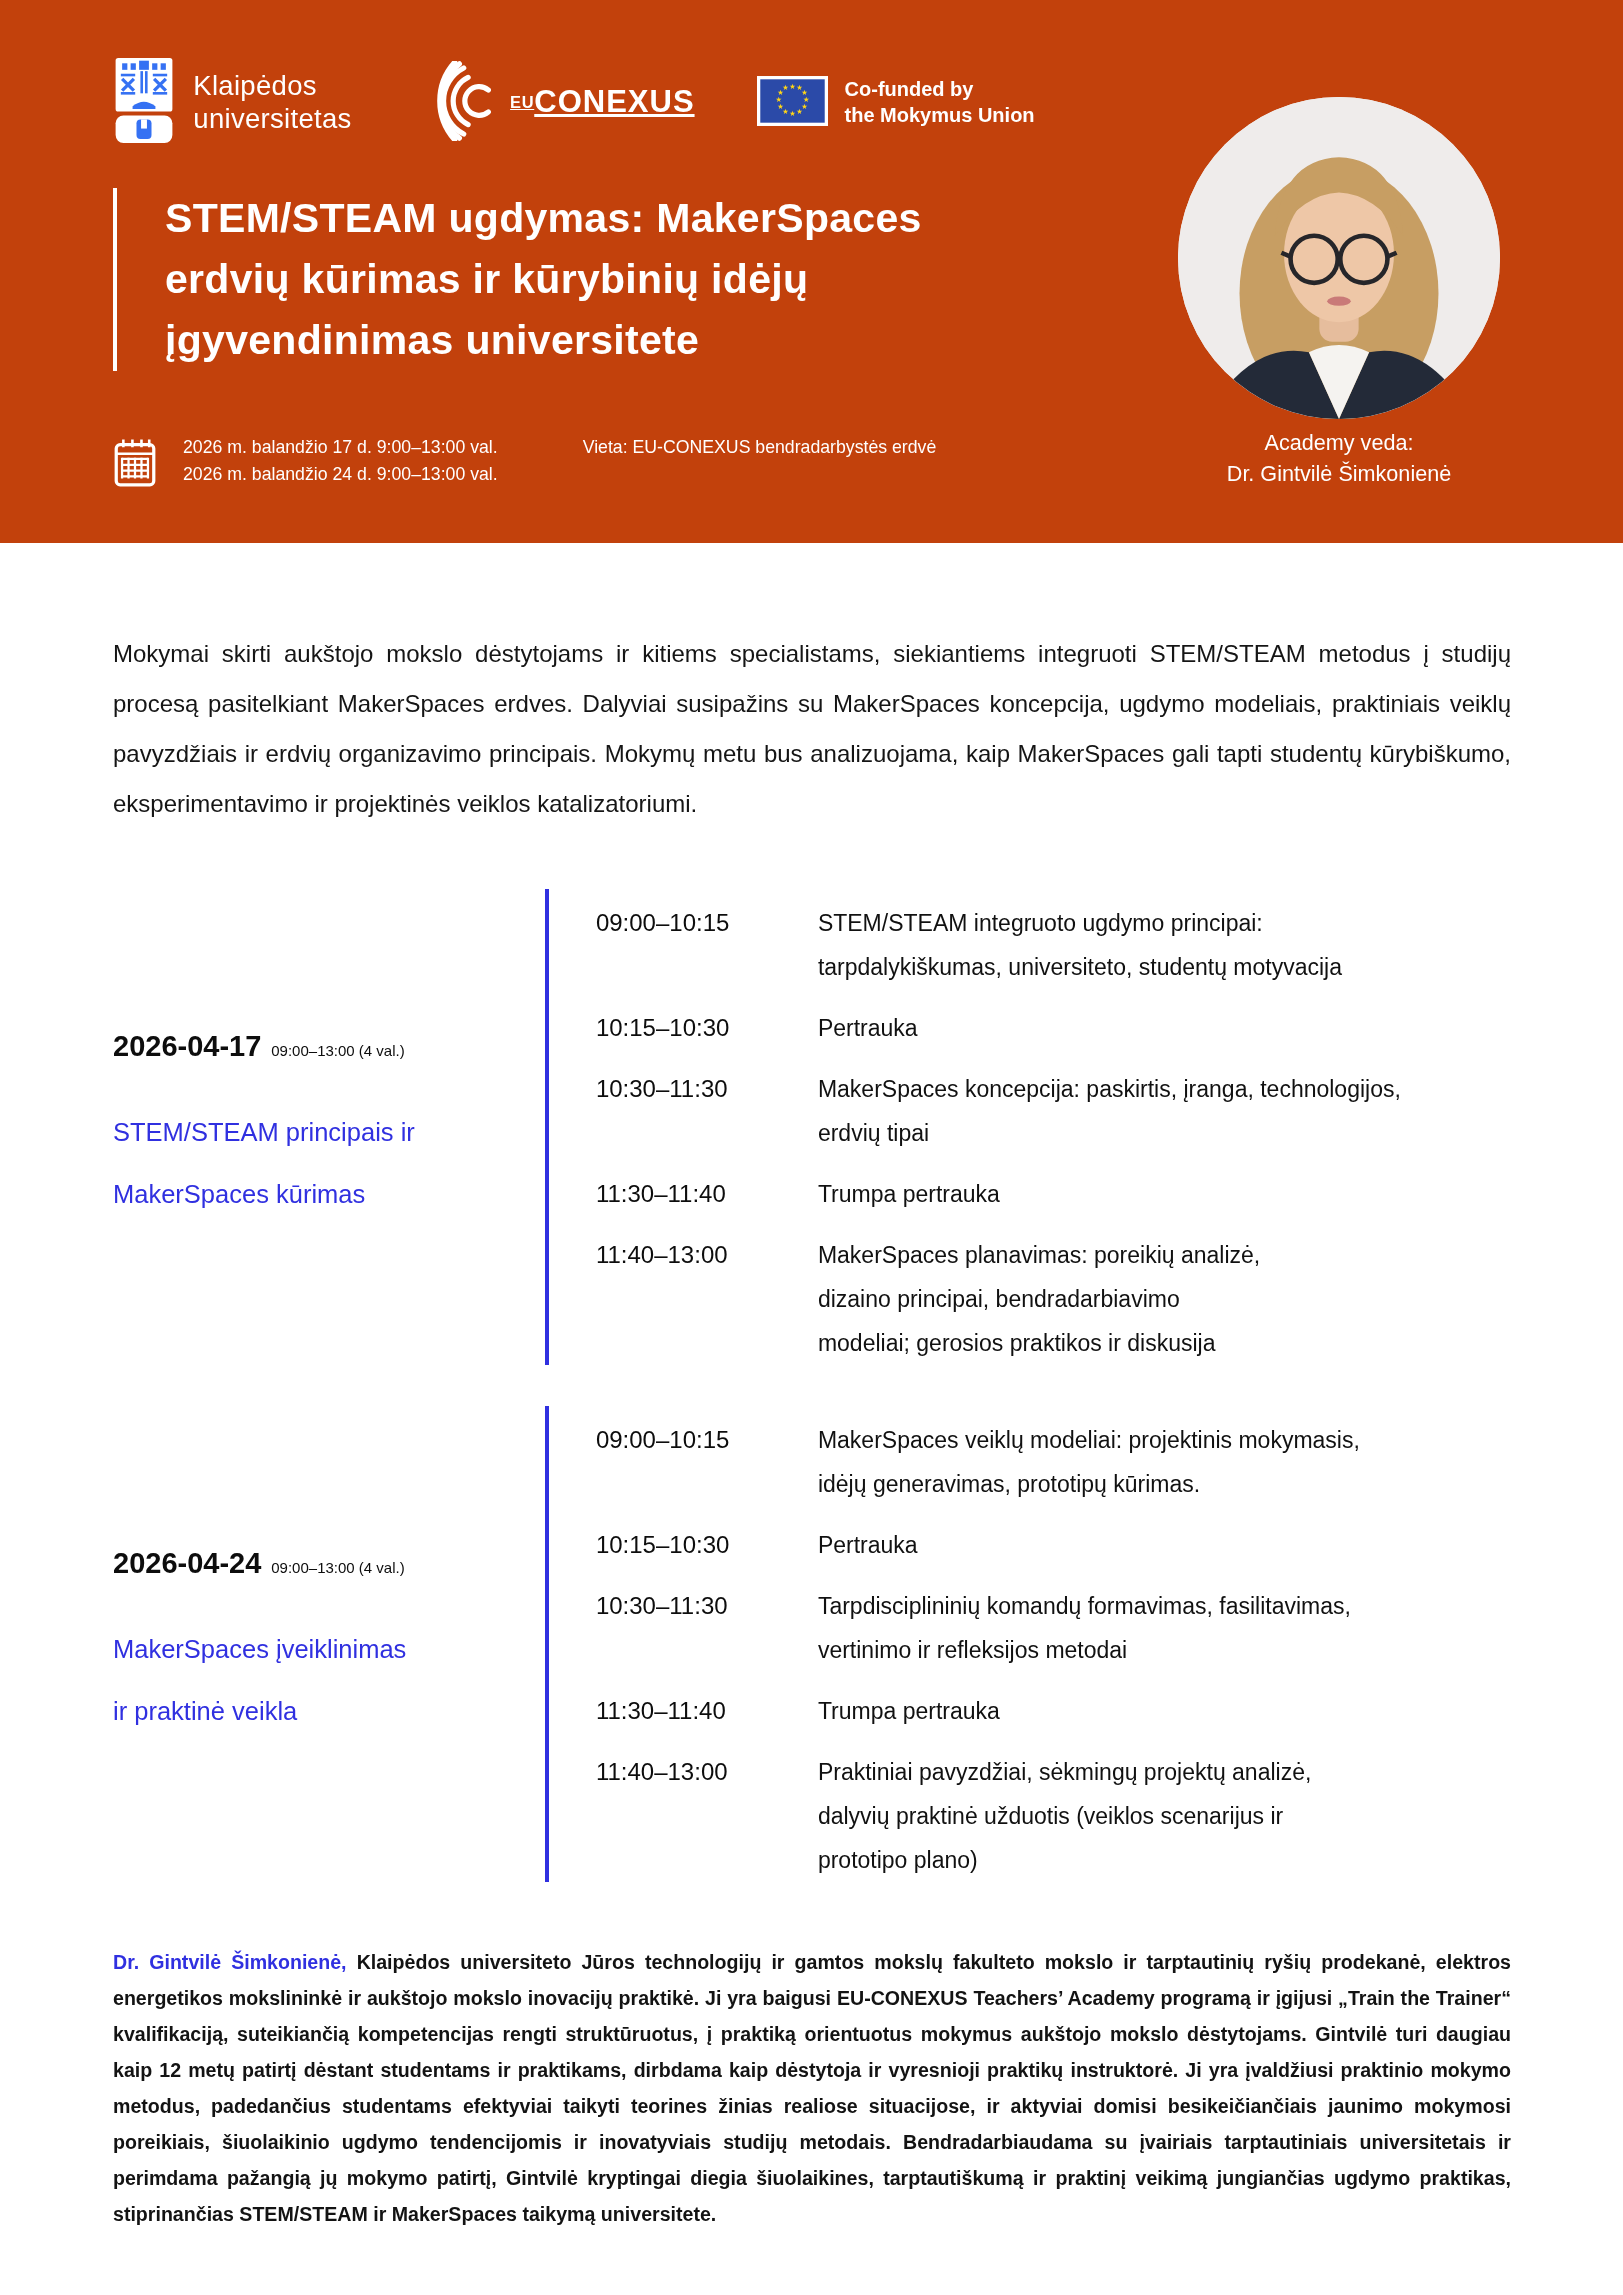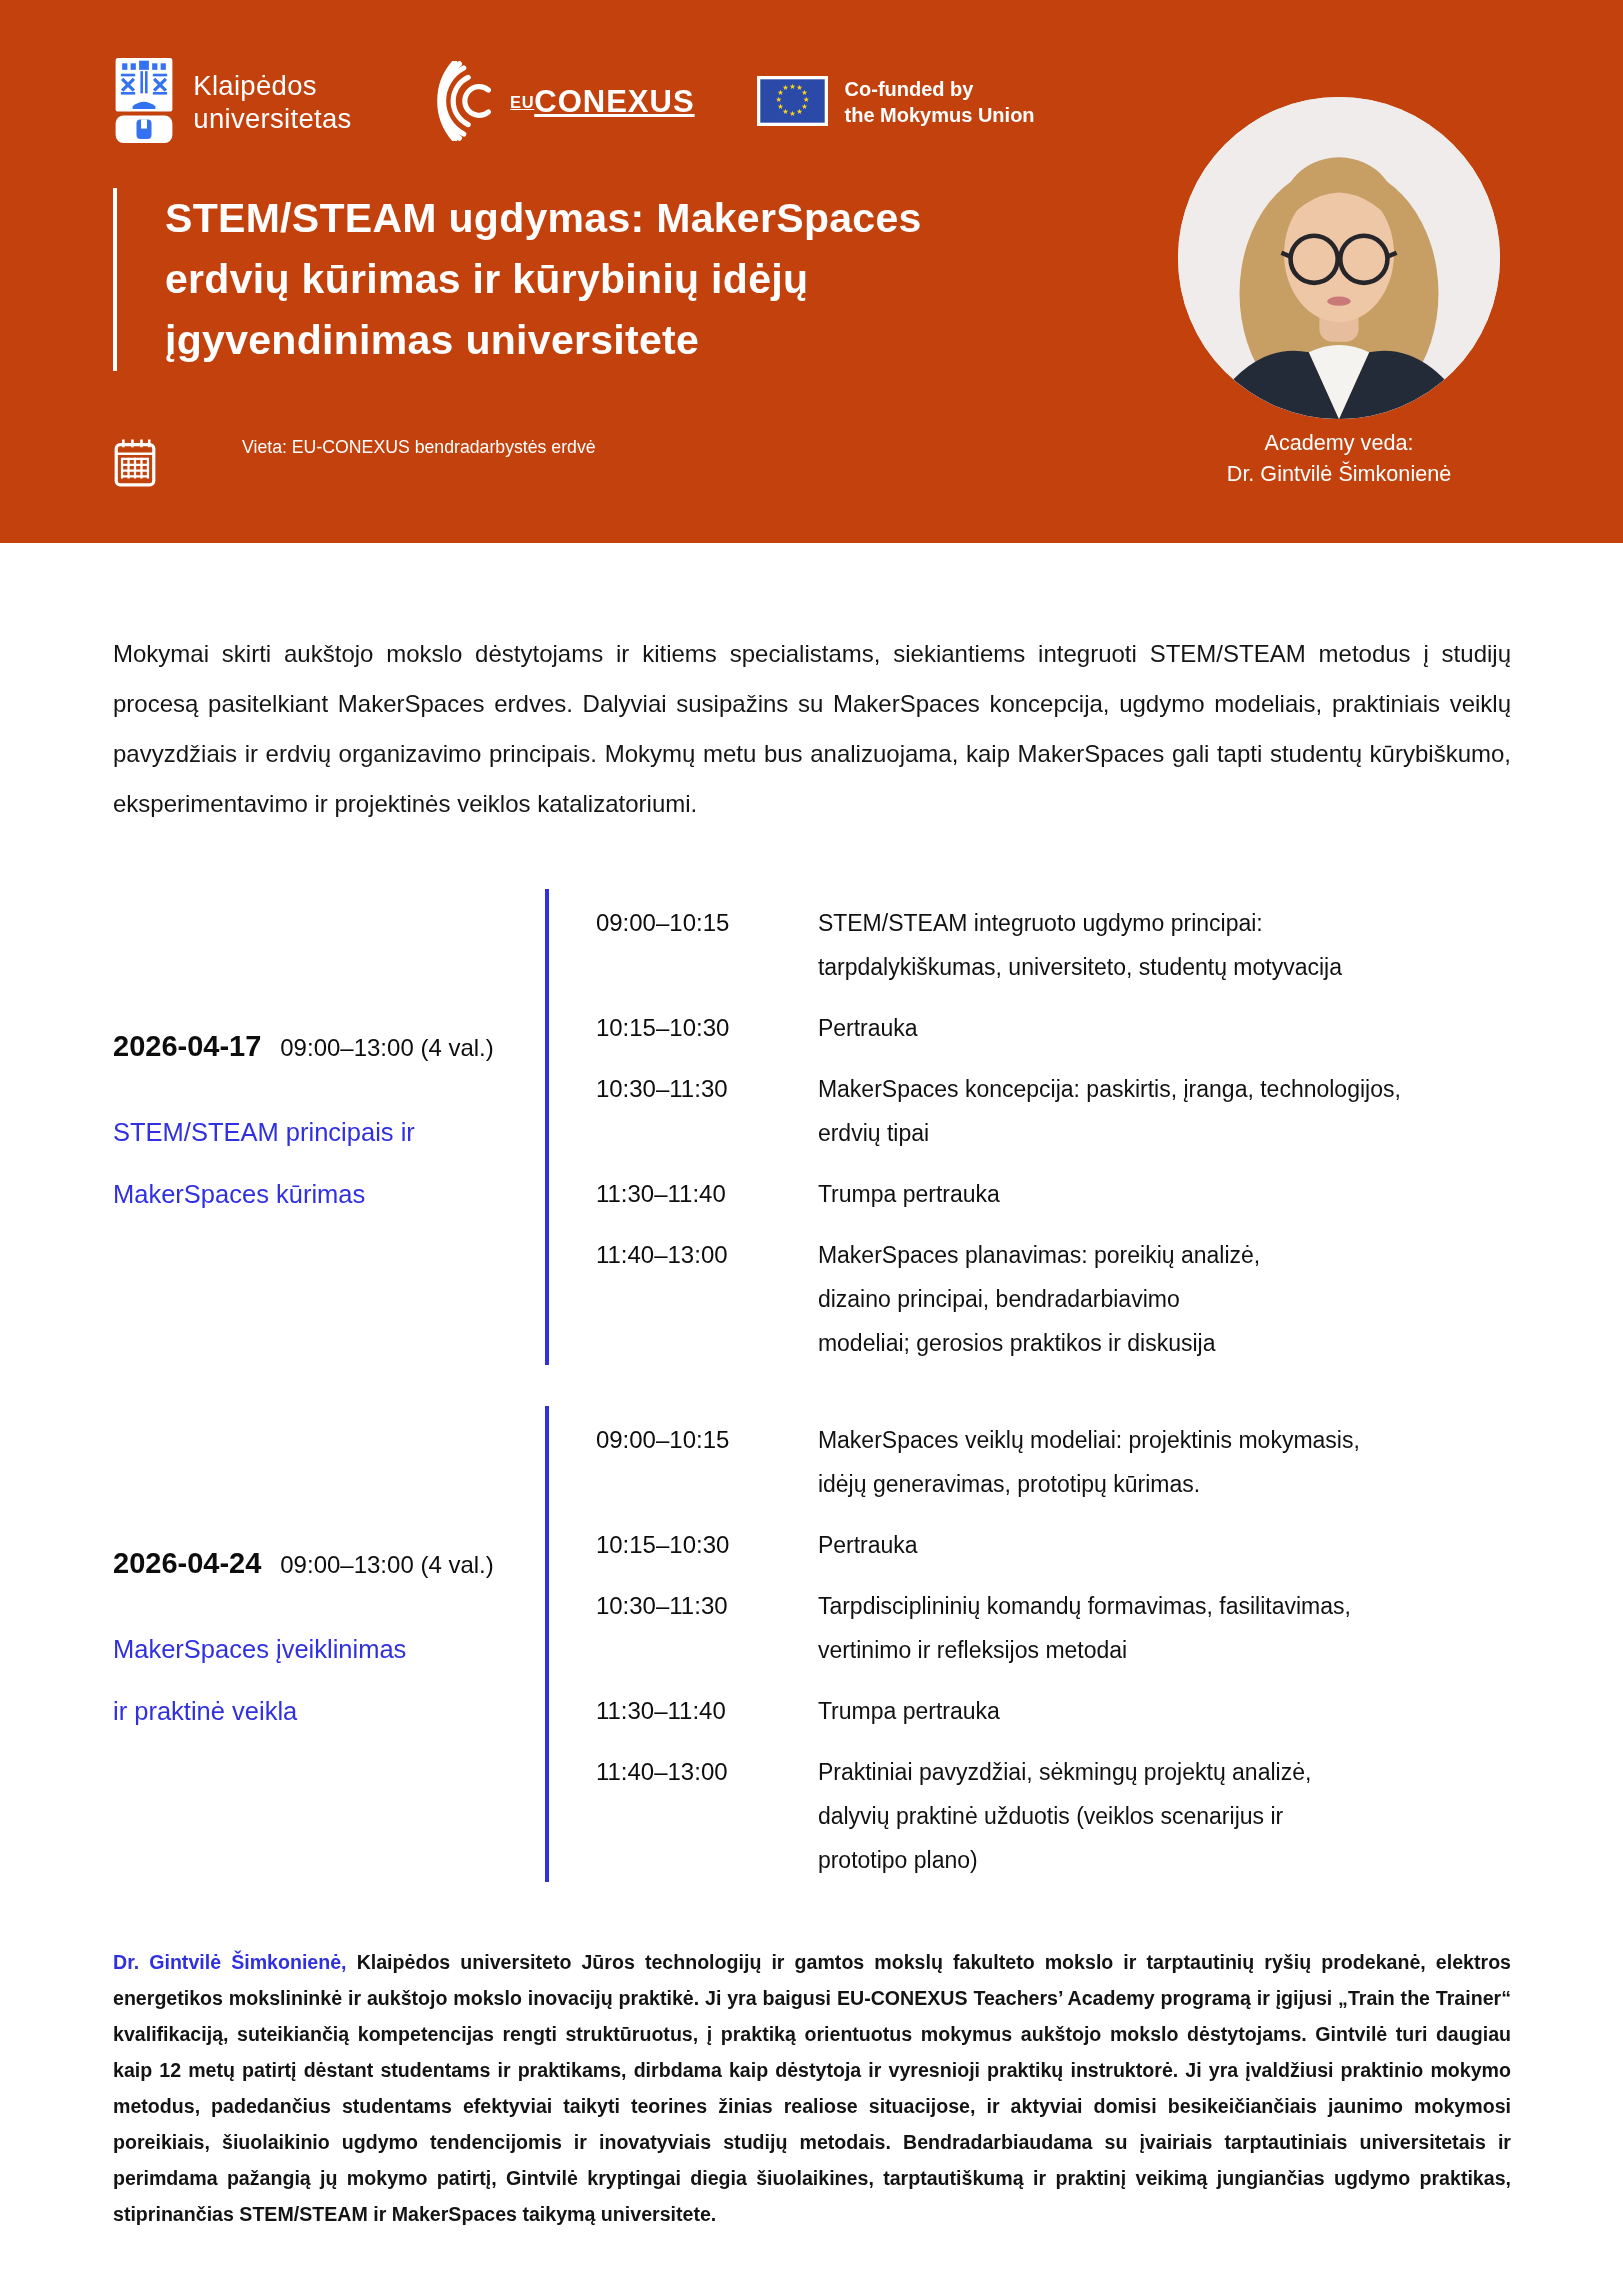--- a/index.html
+++ b/index.html
@@ -35,21 +35,21 @@
   
   .intro{margin:86px 112px 0 113px;font-size:24px;line-height:50px;text-align:justify;color:#151515;}
 
   
   .session{display:flex;margin:0 112px 0 113px;}
   .session-1{margin-top:60px;}
   .session-2{margin-top:41px;}
   .s-left{width:432px;flex:none;padding-top:141px;}
   .s-dateline{white-space:nowrap;}
   .s-date{font-size:29px;font-weight:700;color:#0d0d0d;}
-  .s-time{font-size:24px;margin-left:16px;color:#0d0d0d;}
+  .s-time{font-size:15px;margin-left:7px;color:#0d0d0d;}
   .s-topic{margin-top:38px;font-size:25.5px;line-height:62px;color:#3030e0;white-space:pre-line;}
   .s-divider{width:3.9px;flex:none;background:#3030e0;}
   .s-right{flex:1;padding:11.8px 0 0 47px;display:grid;grid-template-columns:222px 1fr;
            row-gap:17px;align-content:start;}
   .r-time{font-size:24px;font-weight:400;line-height:44px;color:#0d0d0d;}
   .r-desc{font-size:23px;line-height:44px;white-space:pre-line;color:#111111;}
 
   
   .bio{margin:62px 112px 0 113px;font-size:19.6px;line-height:36px;text-align:justify;
        font-weight:700;color:#131313;}
@@ -149,20 +149,24 @@
     <div class="meta">
       <span class="cal-wrap">
         <svg width="44" height="51" viewBox="0 0 68 78" fill="none" stroke="#ffffff">
           <path d="M16 2 L16 14 M30 2 L30 14 M44 2 L44 14 M56 2 L56 14" stroke-width="4"></path>
           <rect x="5" y="10" width="58" height="62" rx="6" stroke-width="5"></rect>
           <path d="M5 24 L63 24" stroke-width="4"></path>
           <path d="M14 32 L54 32 M14 41 L54 41 M14 50 L54 50 M14 59 L54 59" stroke-width="3.5"></path>
           <path d="M14 30 L14 62 M24 30 L24 62 M34 30 L34 62 M44 30 L44 62 M54 30 L54 62" stroke-width="3.5"></path>
         </svg>
       </span>
+      <span class="dates">
+        <div>2026 m. balandžio 17 d. 9:00–13:00 val.</div>
+        <div>2026 m. balandžio 24 d. 9:00–13:00 val.</div>
+      </span>
       <span class="venue">Vieta: EU-CONEXUS bendradarbystės erdvė</span>
     </div>
 
     <div class="photo-wrap">
       <svg width="322" height="322" viewBox="0 0 492 492">
         <rect width="492" height="492" fill="#efeceb"></rect>
         <ellipse cx="246" cy="300" rx="152" ry="195" fill="#c79e63"></ellipse>
         <path d="M40,492 Q110,372 200,390 L246,492 Z" fill="#232a38"></path>
         <path d="M452,492 Q382,372 292,390 L246,492 Z" fill="#232a38"></path>
         <path d="M200,390 L246,492 L292,390 Q246,368 200,390 Z" fill="#f5f3f0"></path>

